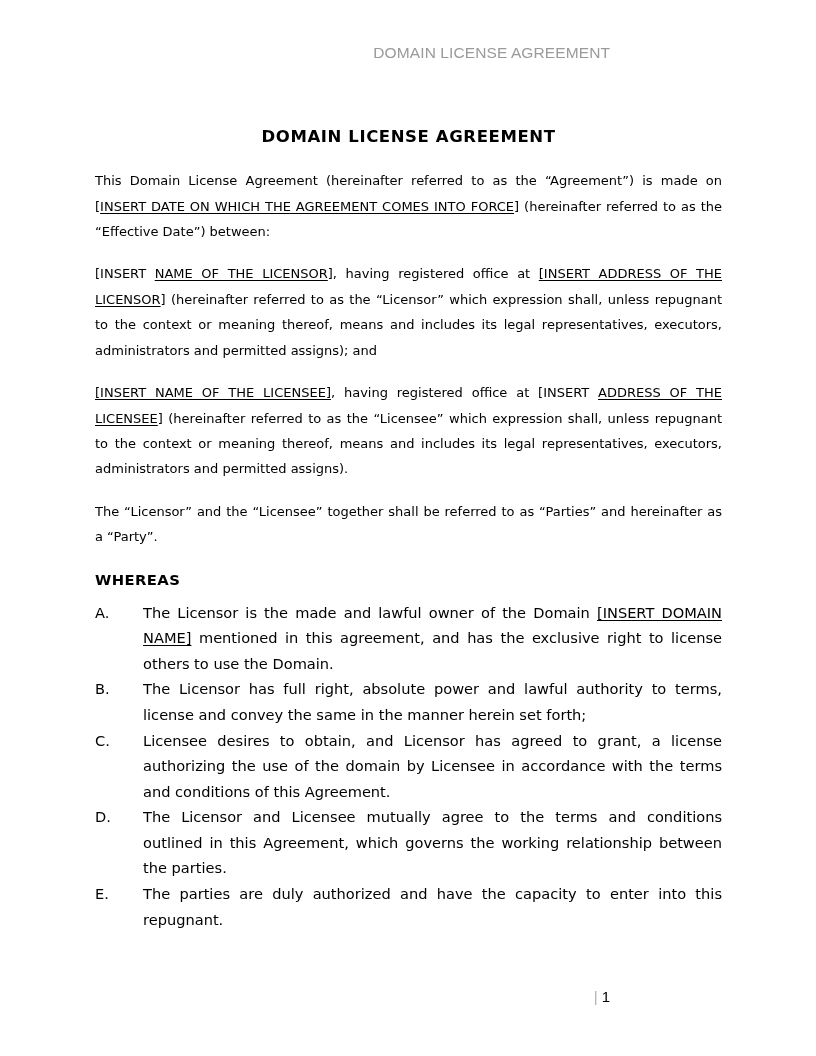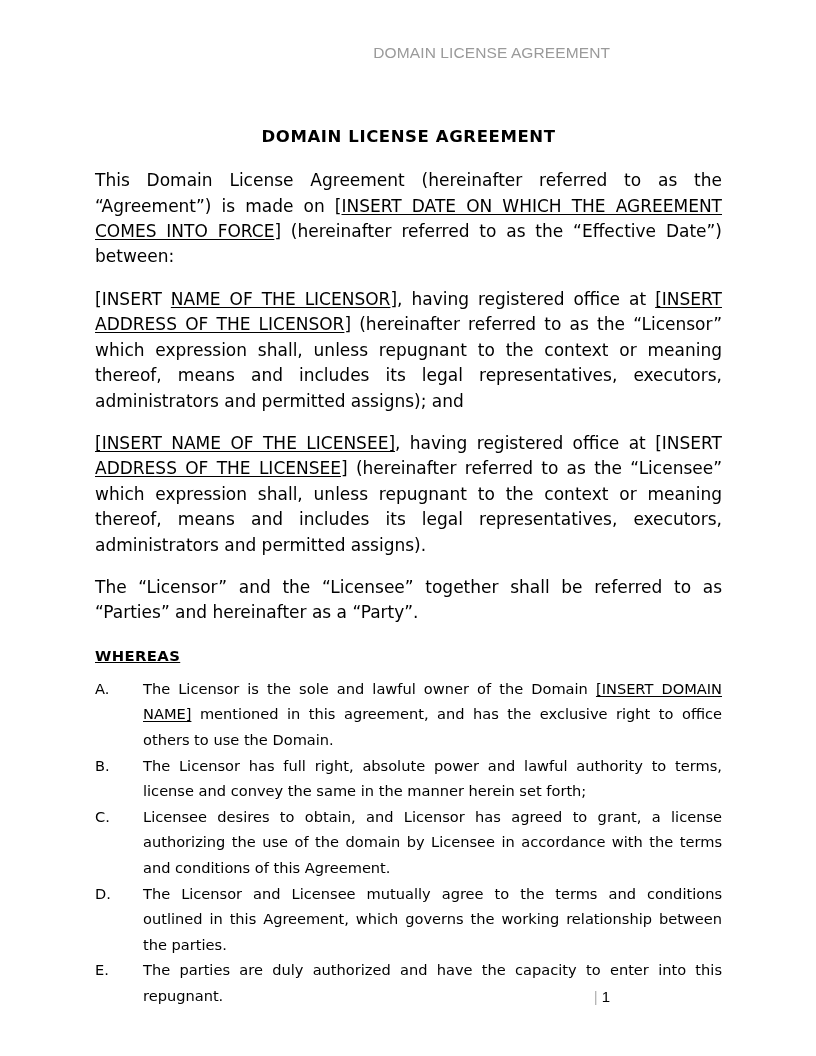--- a/index.html
+++ b/index.html
@@ -49,35 +49,34 @@
     text-align: center;
     font-weight: bold;
     font-size: 16.5px;
     letter-spacing: 0.6px;
     margin: 0 0 20px 0;
     line-height: 1.35;
   }
 
   p.para {
     margin: 0 0 17px 0;
-    font-size: 17px;
+    font-size: 13px;
     line-height: 25.4px;
     text-align: justify;
     text-justify: inter-word;
     -webkit-hyphens: none;
     hyphens: none;
   }
 
   .whereas {
     font-weight: bold;
     font-size: 14.8px;
     letter-spacing: 0.4px;
     margin: 12px 0 8px 0;
     line-height: 25px;
-    text-decoration: underline;
   }
 
   u, .u {
     text-decoration: underline;
     text-underline-offset: 2px;
   }
 
   
   ol.alpha-list {
     list-style: none;
@@ -140,21 +139,21 @@
 
     <p class="para"><span class="u">[INSERT NAME OF THE LICENSEE]</span><span>,  having registered office at [INSERT </span><span class="u">ADDRESS OF THE LICENSEE</span><span>] (hereinafter referred to as the “Licensee”  which expression shall, unless repugnant to the context or meaning thereof, means and includes its legal representatives, executors, administrators and permitted assigns).</span></p>
 
     <p class="para">The “Licensor” and the “Licensee” together shall be referred to as “Parties” and hereinafter as a “Party”.</p>
 
     <p class="whereas">WHEREAS</p>
 
     <ol class="alpha-list">
       <li>
         <span class="marker">A.</span>
-        <span class="li-text"><span>The Licensor is the sole and lawful owner of the Domain </span><span class="u">[INSERT DOMAIN NAME]</span><span> mentioned in this agreement, and has the exclusive right to office others to use the Domain.</span></span>
+        <span class="li-text"><span>The Licensor is the made and lawful owner of the Domain </span><span class="u">[INSERT DOMAIN NAME]</span><span> mentioned in this agreement, and has the exclusive right to license others to use the Domain.</span></span>
       </li>
       <li>
         <span class="marker">B.</span>
         <span class="li-text">The Licensor has full right, absolute power and lawful authority to terms, license and convey the same in the manner herein set forth;</span>
       </li>
       <li>
         <span class="marker">C.</span>
         <span class="li-text">Licensee desires to obtain, and Licensor has agreed to grant, a license authorizing the use of the domain by Licensee in accordance with the terms and conditions of this Agreement.</span>
       </li>
       <li>

